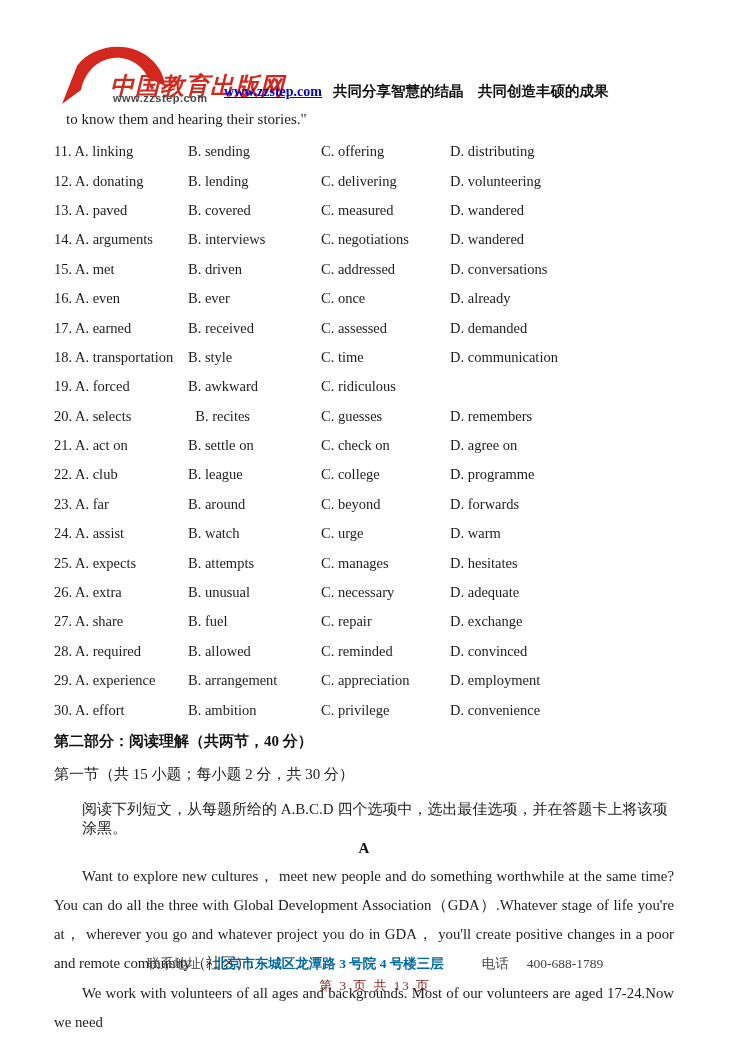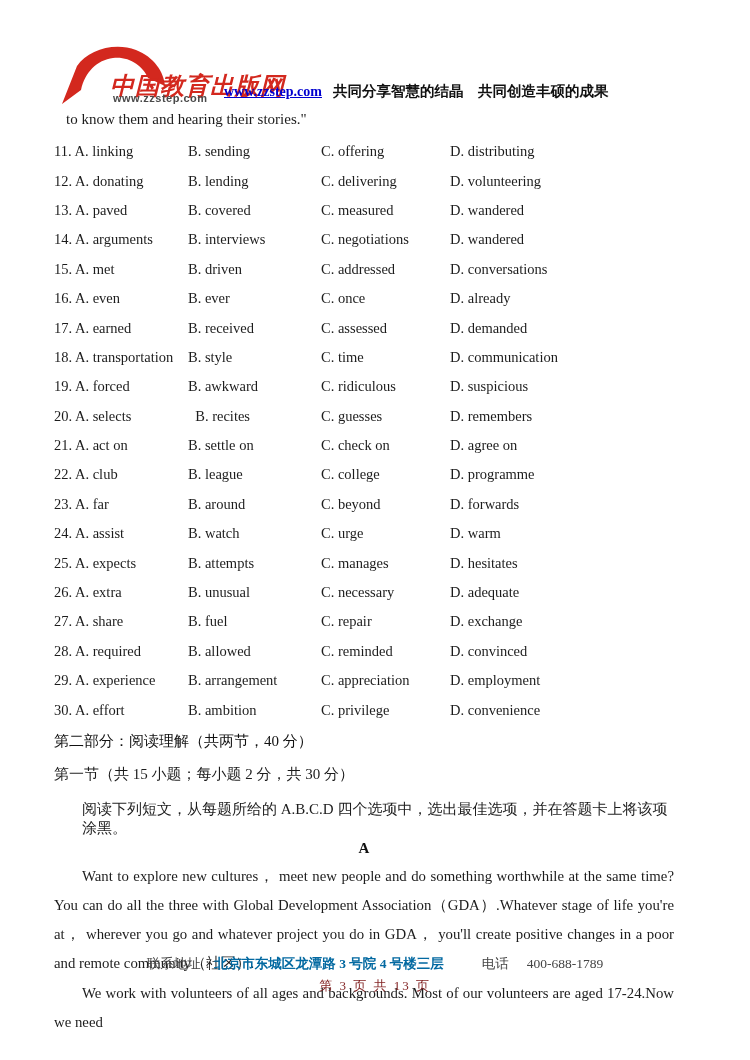--- a/index.html
+++ b/index.html
@@ -50,21 +50,21 @@
   .q-row {
     display:grid;
     grid-template-columns:134px 133px 129px auto;
     height:29.4px;
     align-items:center;
     font-size:14.5px;
   }
   .q-cell { white-space:nowrap; }
   .sec-head1 {
     height:33px; display:flex; align-items:center;
-    font-size:15px; font-weight:normal; color:#111;
+    font-size:15px; font-weight:bold; color:#111;
   }
   .sec-head2 {
     height:33px; display:flex; align-items:center;
     font-size:15px; color:#1c1c1c;
   }
   .sec-instruction {
     height:33px; display:flex; align-items:center;
     font-size:15px; color:#1c1c1c;
     padding-left:28px;
     margin-top:12px;
@@ -157,21 +157,20 @@
         <div class="q-row">
           <span class="q-cell">18. A. transportation</span>
           <span class="q-cell">B. style</span>
           <span class="q-cell">C. time</span>
           <span class="q-cell">D. communication</span>
         </div>
         <div class="q-row">
           <span class="q-cell">19. A. forced</span>
           <span class="q-cell">B. awkward</span>
           <span class="q-cell">C. ridiculous</span>
-          <span class="q-cell">D. suspicious</span>
         </div>
         <div class="q-row">
           <span class="q-cell">20. A. selects</span>
           <span class="q-cell"> B. recites</span>
           <span class="q-cell">C. guesses</span>
           <span class="q-cell">D. remembers</span>
         </div>
         <div class="q-row">
           <span class="q-cell">21. A. act on</span>
           <span class="q-cell">B. settle on</span>

